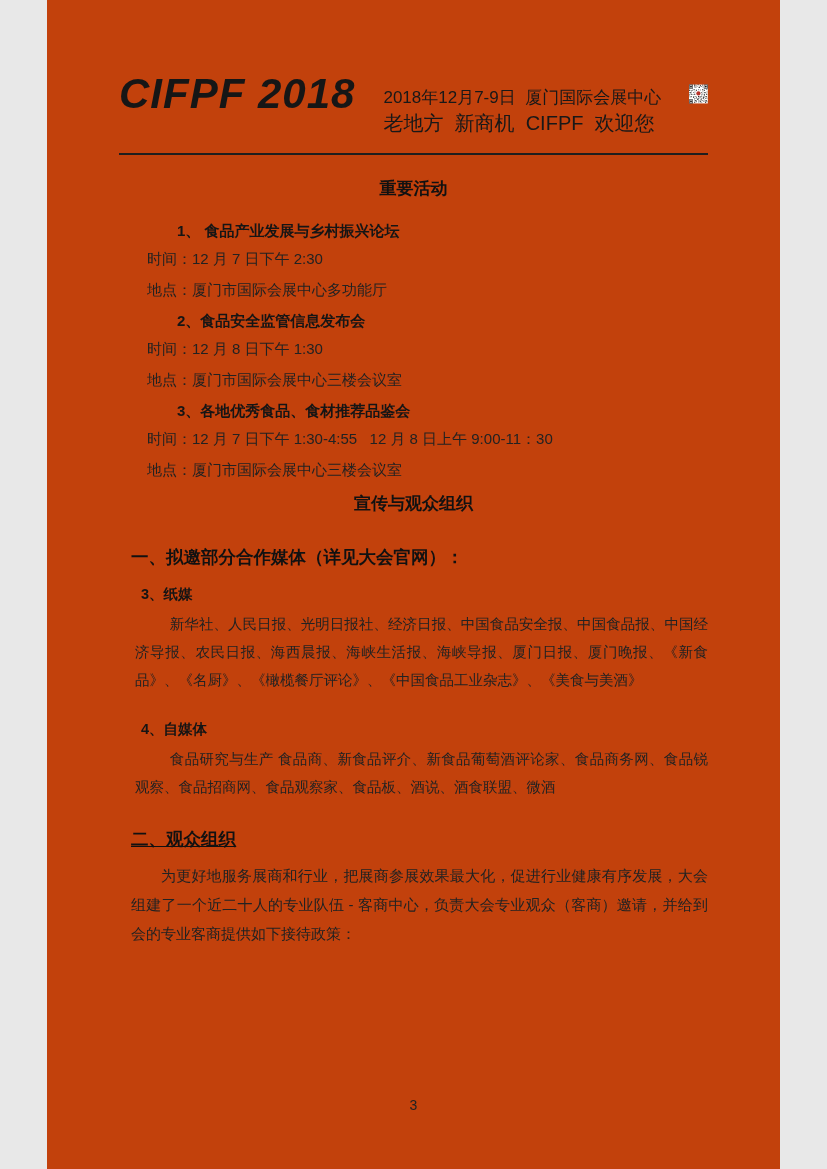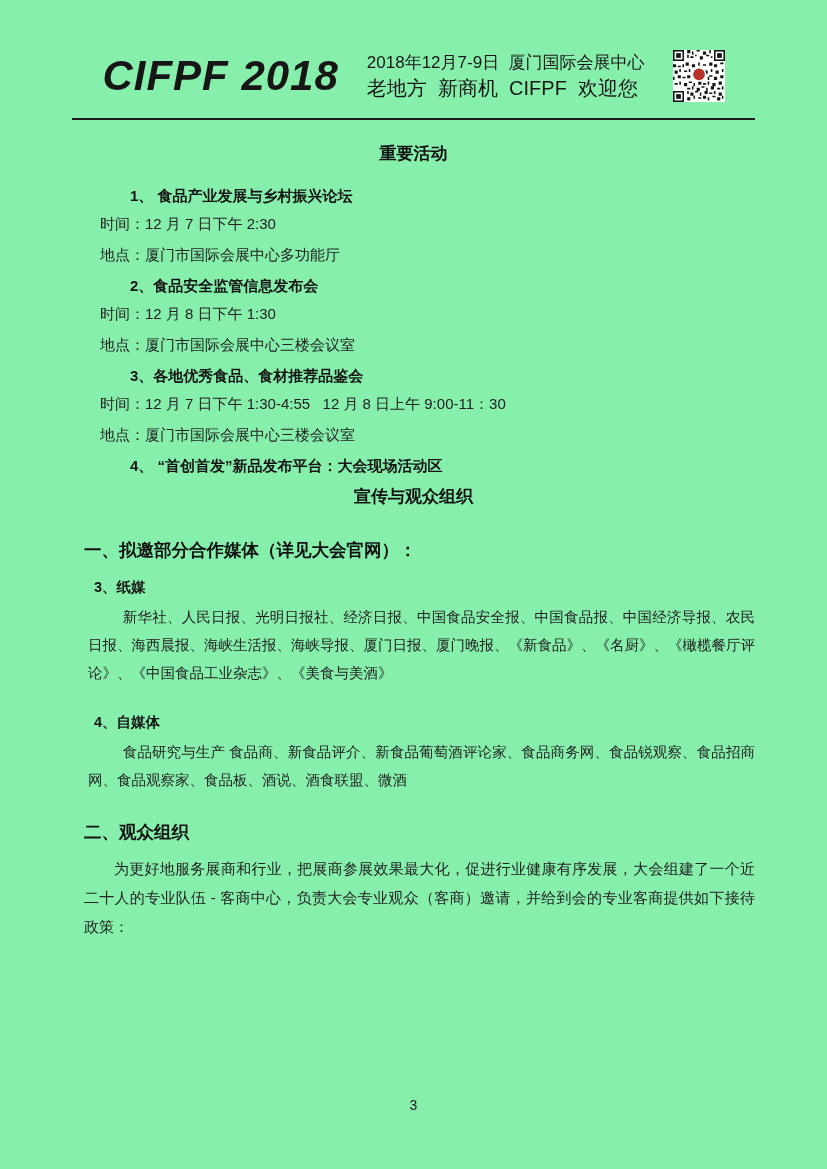--- a/index.html
+++ b/index.html
@@ -1,46 +1,46 @@
 <!DOCTYPE html>
 <html><head>
 <meta charset="utf-8">
 <style>
   html,body { margin:0; padding:0; background:#e8e8e8; }
   .page {
     position: relative;
-    width: 827px; height: 1169px;
+    width: 733px; height: 1169px;
     margin: 0 auto;
-    background: #86efac;
+    background: #c2410c;
     box-sizing: border-box;
     padding: 46px 72px 1px 72px;
     font-family: "Liberation Sans", sans-serif;
     color: #1b1b1b;
     overflow: hidden;
   }
   
   .hdr { display:flex; justify-content:center; align-items:center; gap:28px; margin:4px 0 16px 0; }
   .logo { font-size:42px; font-weight:bold; font-style:italic; color:#161616; letter-spacing:1px; white-space:pre; }
-  .hdr-info { display:flex; flex-direction:column; justify-content:center; }
+  .hdr-info { display:flex; flex-direction:column; justify-content:center;margin-top:36px; }
   .hdr-line1 { font-size:17px; line-height:24px; white-space:pre; color:#181818; }
   .hdr-line2 { font-size:20px; line-height:27px; white-space:pre; color:#181818; }
   .qr { width:52px; height:52px; display:block; }
   .rule { border-top:2px solid #1e1e1e; margin:0 0 8px 0; }
   
   .center-title { font-size:17px; font-weight:bold; text-align:center; color:#111; margin:22px 0 22px 0; }
   .center-title.second { margin:4px 0 30px 0; }
   
   .act-title { font-size:15px; font-weight:bold; color:#151515; margin:2px 0 9px 58px; white-space:pre; }
   .act-line  { font-size:15px; color:#222; margin:0 0 12px 28px; white-space:pre; }
   
   .sec-head { font-size:17.5px; font-weight:bold; color:#111; margin:0 0 16px 12px; }
   .grp-head { font-size:14.5px; font-weight:bold; color:#141414; margin:0 0 6px 22px; }
   .grp-para { font-size:14.5px; line-height:28px; color:#222; margin:0 0 26px 16px; text-indent:2.4em; text-align:justify; }
   
-  .sec-head.audience { margin-top:6px; margin-bottom:10px; }
+  .sec-head.audience { margin-top:6px; margin-bottom:10px;text-decoration:underline; }
   .intro { font-size:15px; line-height:29px; color:#222; margin:0 0 10px 12px; text-indent:2em; text-align:justify; }
   .page-num { position:absolute; left:0; bottom:56px; width:100%; text-align:center; font-size:14px; color:#222; }
 </style>
 </head>
 <body>
 
 <div class="page">
 
   <div class="hdr">
     <div class="logo">CIFPF 2018</div>
@@ -77,23 +77,20 @@
   <div>
     <div class="act-title">2、食品安全监管信息发布会</div>
     <div class="act-line">时间：12 月 8 日下午 1:30</div>
     <div class="act-line">地点：厦门市国际会展中心三楼会议室</div>
   </div>
   <div>
     <div class="act-title">3、各地优秀食品、食材推荐品鉴会</div>
     <div class="act-line">时间：12 月 7 日下午 1:30-4:55   12 月 8 日上午 9:00-11：30</div>
     <div class="act-line">地点：厦门市国际会展中心三楼会议室</div>
   </div>
-  <div>
-    <div class="act-title">4、 “首创首发”新品发布平台：大会现场活动区</div>
-  </div>
 
   <div class="center-title second">宣传与观众组织</div>
 
   <div class="sec-head">一、拟邀部分合作媒体（详见大会官网）：</div>
 
   <div>
     <div class="grp-head">3、纸媒</div>
     <p class="grp-para">新华社、人民日报、光明日报社、经济日报、中国食品安全报、中国食品报、中国经济导报、农民日报、海西晨报、海峡生活报、海峡导报、厦门日报、厦门晚报、《新食品》、《名厨》、《橄榄餐厅评论》、《中国食品工业杂志》、《美食与美酒》</p>
   </div>
   <div>

